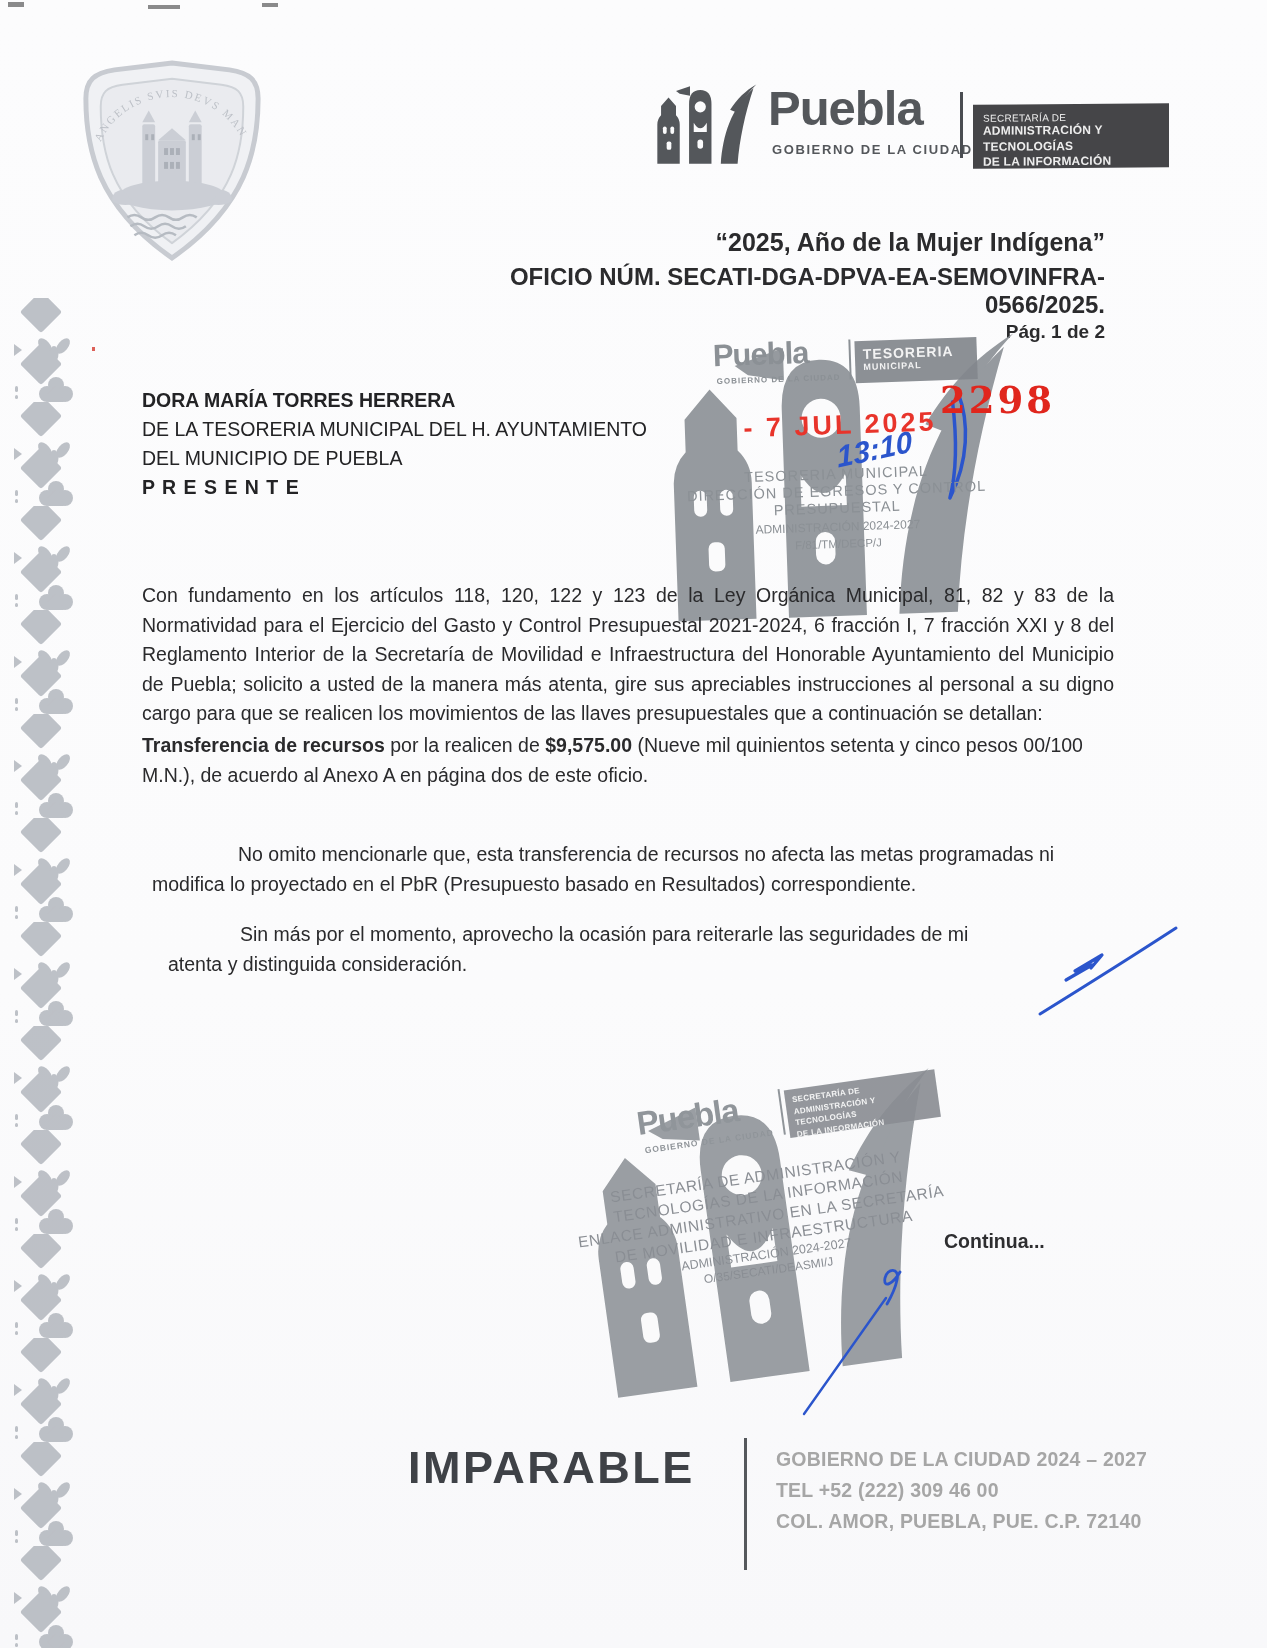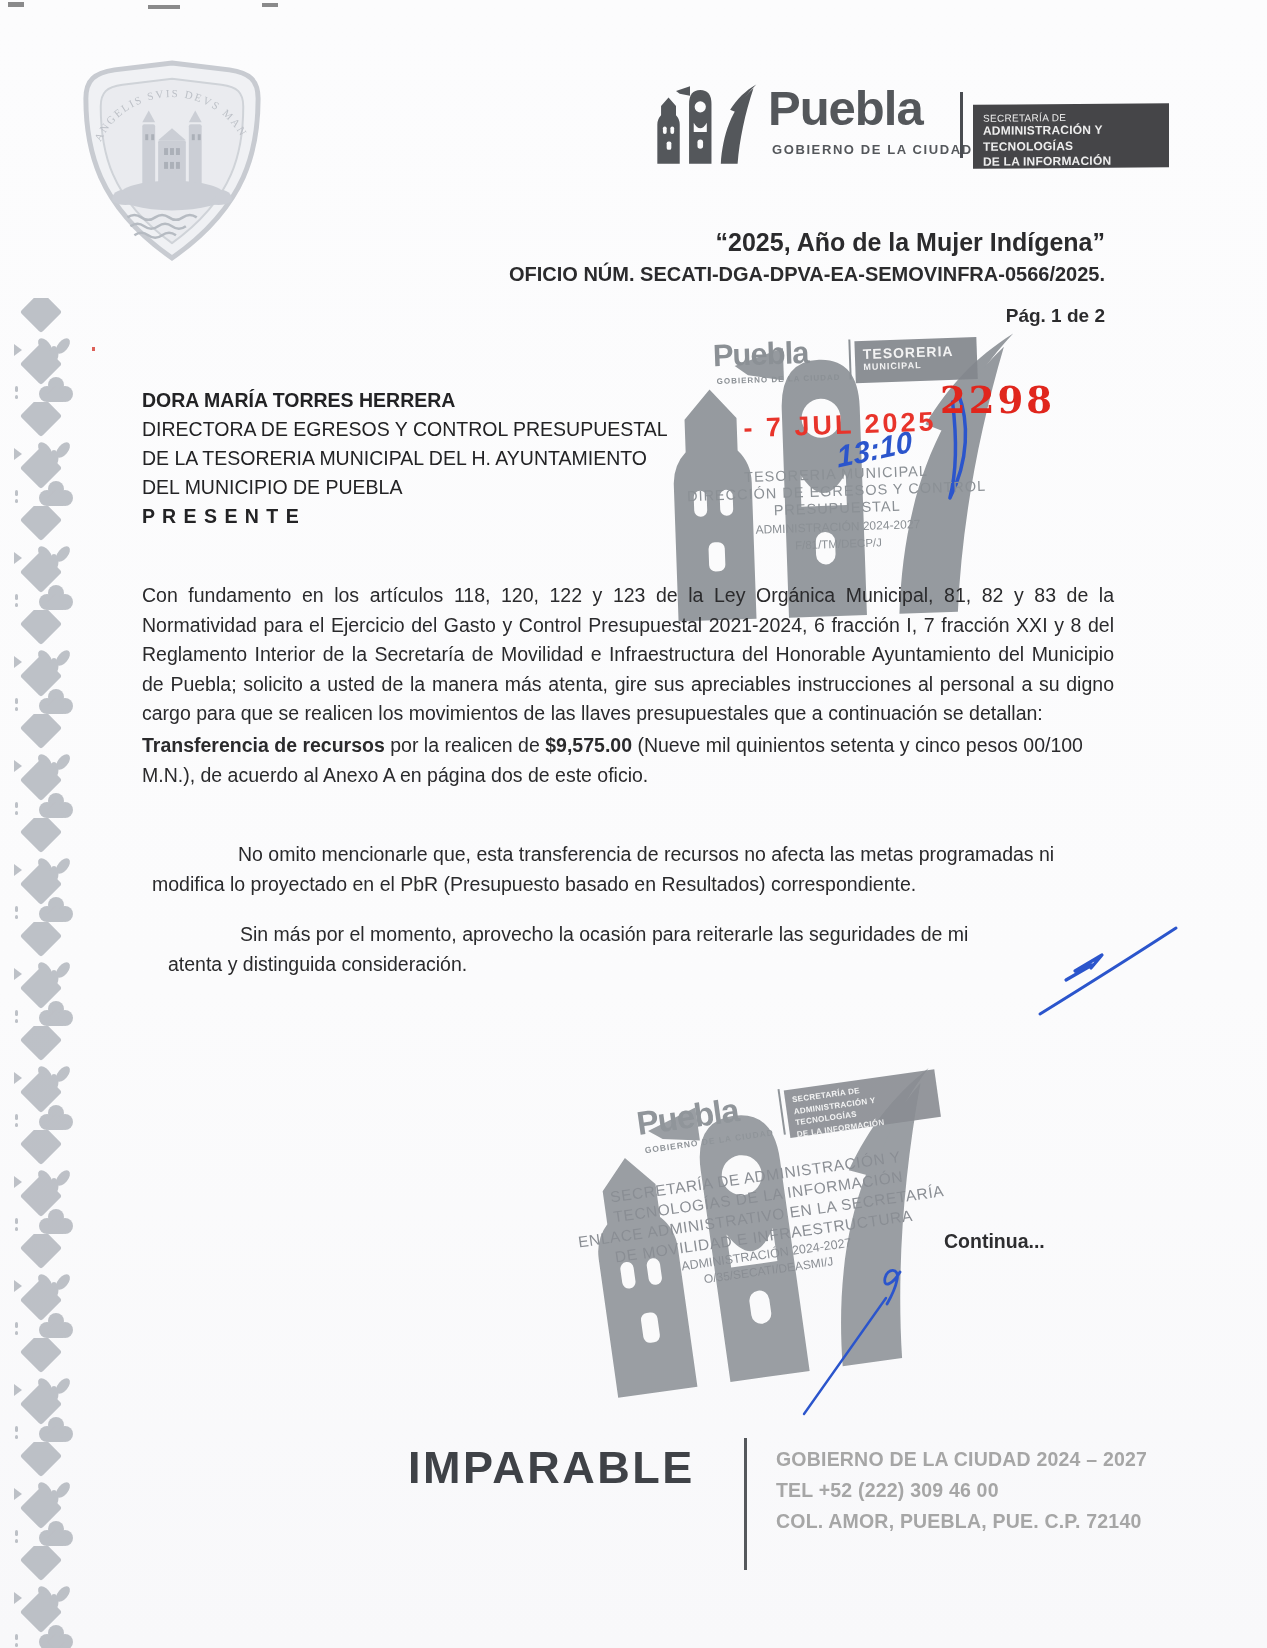--- a/index.html
+++ b/index.html
@@ -29,22 +29,22 @@
   .header-lockup .icons{left:0;top:0;width:112px;height:92px;}
   .header-lockup .wordmark{position:absolute;left:120px;top:6px;font-size:49px;}
   .header-lockup .tagline{position:absolute;left:124px;top:62px;font-size:13px;letter-spacing:1.6px;}
   .header-lockup .vbar{position:absolute;left:312px;top:12px;width:3px;height:66px;}
   .header-lockup .dept-box{position:absolute;left:325px;top:24px;width:196px;height:64px;padding:8px 10px;transform:skewY(-.5deg);}
   .header-lockup .dept-box .l1{font-size:10px;letter-spacing:.3px;}
   .header-lockup .dept-box .l2,.header-lockup .dept-box .l3{font-size:12px;letter-spacing:.2px;line-height:1.3;}
   
   .head-right{left:400px;top:228px;width:705px;text-align:right;font-weight:bold;color:#2b2b2d;}
   .head-right .quote{font-size:25px;}
-  .head-right .oficio{font-size:20px;margin-top:6px;}
-  .head-right .pag{font-size:19px;margin-top:19px;}
+  .head-right .oficio{font-size:24px;margin-top:6px;}
+  .head-right .pag{font-size:19px;margin-top:2px;}
   
   .stamp{color:#8b9095;}
   .stamp .dept-box{background:#83878d;color:#f3f3f3;}
   .stamp1{left:640px;top:330px;width:390px;height:230px;transform:rotate(-2deg);}
   .stamp1 .icons{left:0;top:0;width:70px;height:54px;opacity:.9;}
   .stamp1 .wordmark{position:absolute;left:76px;top:8px;font-size:31px;}
   .stamp1 .tagline{position:absolute;left:79px;top:43px;font-size:8px;letter-spacing:1px;}
   .stamp1 .vbar{position:absolute;left:212px;top:10px;width:2px;height:40px;background:#8b9095;}
   .stamp1 .dept-box{position:absolute;left:218px;top:12px;width:122px;height:42px;padding:5px 8px;opacity:.92;}
   .stamp1 .dept-box .l1{font-size:14px;font-weight:bold;letter-spacing:1px;}
@@ -509,21 +509,20 @@
       <div class="s1">PRESUPUESTAL</div>
       <div class="s4">ADMINISTRACIÓN 2024-2027</div>
       <div class="s5">F/81/TM/DECP/J</div>
     </div>
   </div>
 
   <div class="abs folio">2298</div>
 
   <div class="abs recipient">
     <div class="name">DORA MARÍA TORRES HERRERA</div>
-    <div>DIRECTORA DE EGRESOS Y CONTROL PRESUPUESTAL</div>
     <div>DE LA TESORERIA MUNICIPAL DEL H. AYUNTAMIENTO</div>
     <div>DEL MUNICIPIO DE PUEBLA</div>
     <div class="salutation">P R E S E N T E</div>
   </div>
 
   <div class="abs para p1">Con fundamento en los artículos 118, 120, 122 y 123 de la Ley Orgánica Municipal, 81, 82 y 83 de la Normatividad para el Ejercicio del Gasto y Control Presupuestal 2021-2024, 6 fracción I, 7 fracción XXI y 8 del Reglamento Interior de la Secretaría de Movilidad e Infraestructura del Honorable Ayuntamiento del Municipio de Puebla; solicito a usted de la manera más atenta, gire sus apreciables instrucciones al personal a su digno cargo para que se realicen los movimientos de las llaves presupuestales que a continuación se detallan:</div>
   <div class="abs para p2">
     <span class="b">Transferencia de recursos</span><span> por la realicen de </span><span class="b">$9,575.00</span><span> (Nueve mil quinientos setenta y cinco pesos 00/100 M.N.), de acuerdo al Anexo A en página dos de este oficio.</span>
   </div>
   <div class="abs para p3">No omito mencionarle que, esta transferencia de recursos no afecta las metas programadas ni modifica lo proyectado en el PbR (Presupuesto basado en Resultados) correspondiente.</div>

